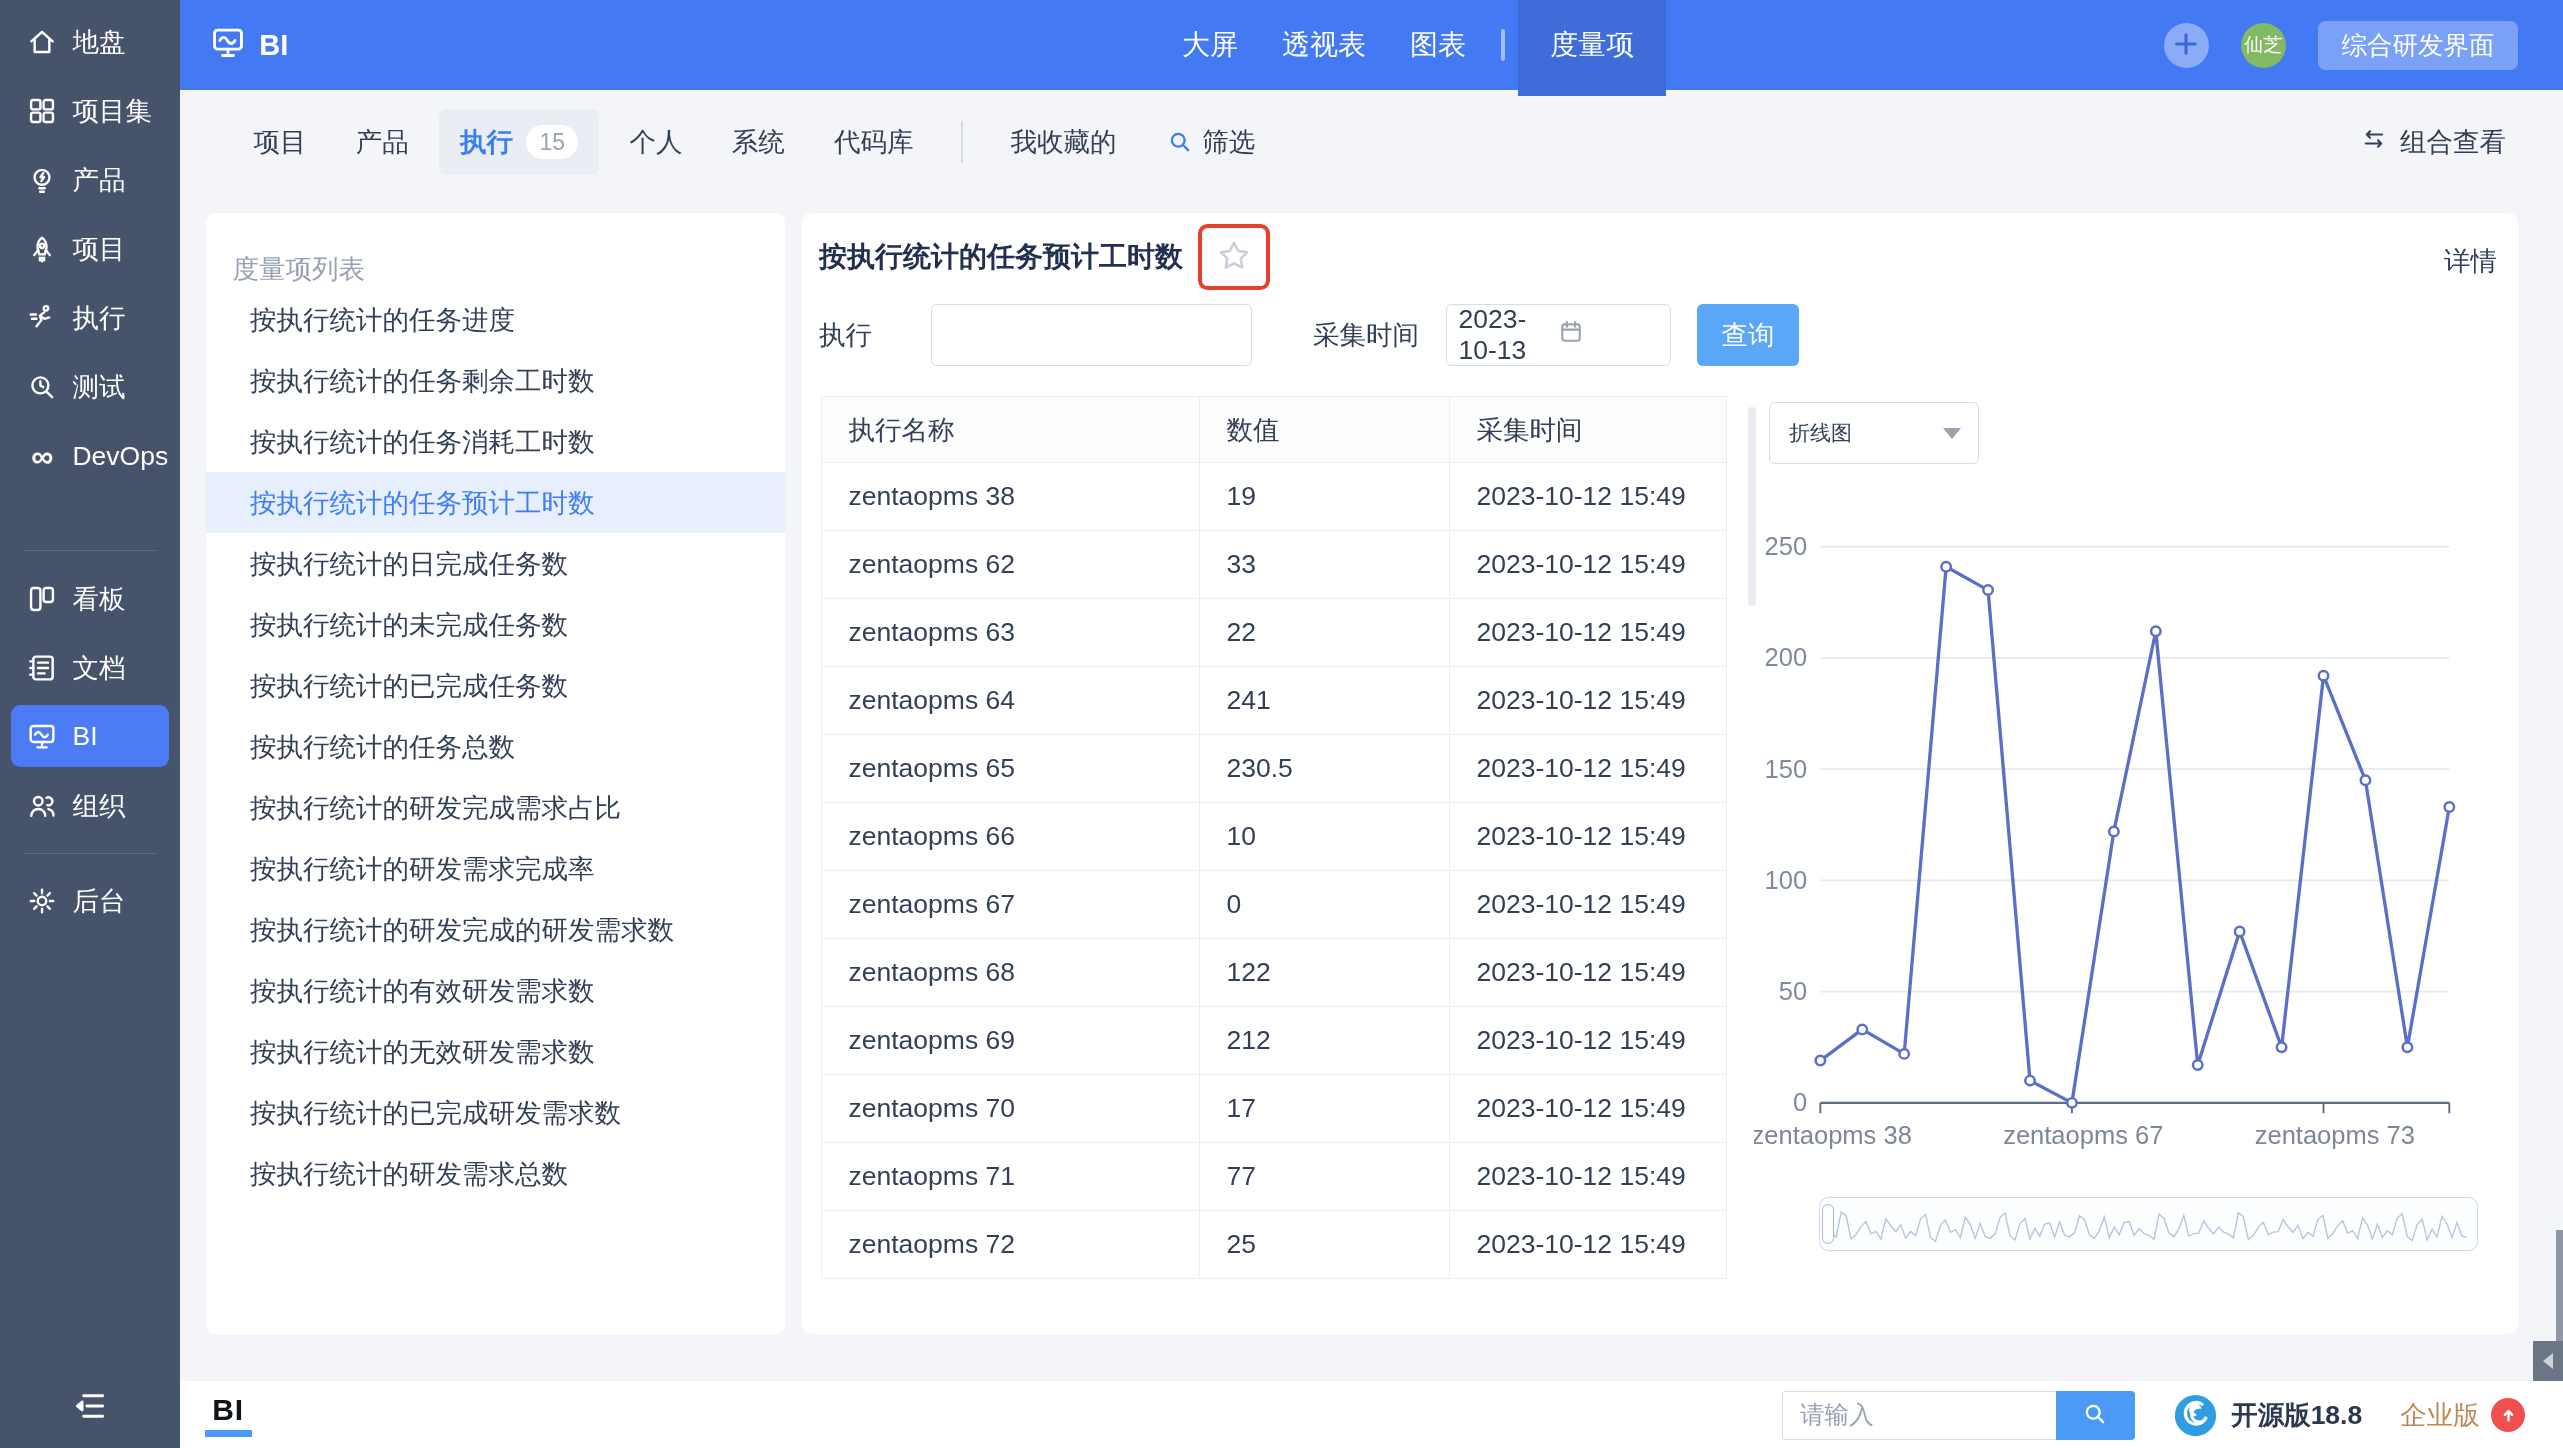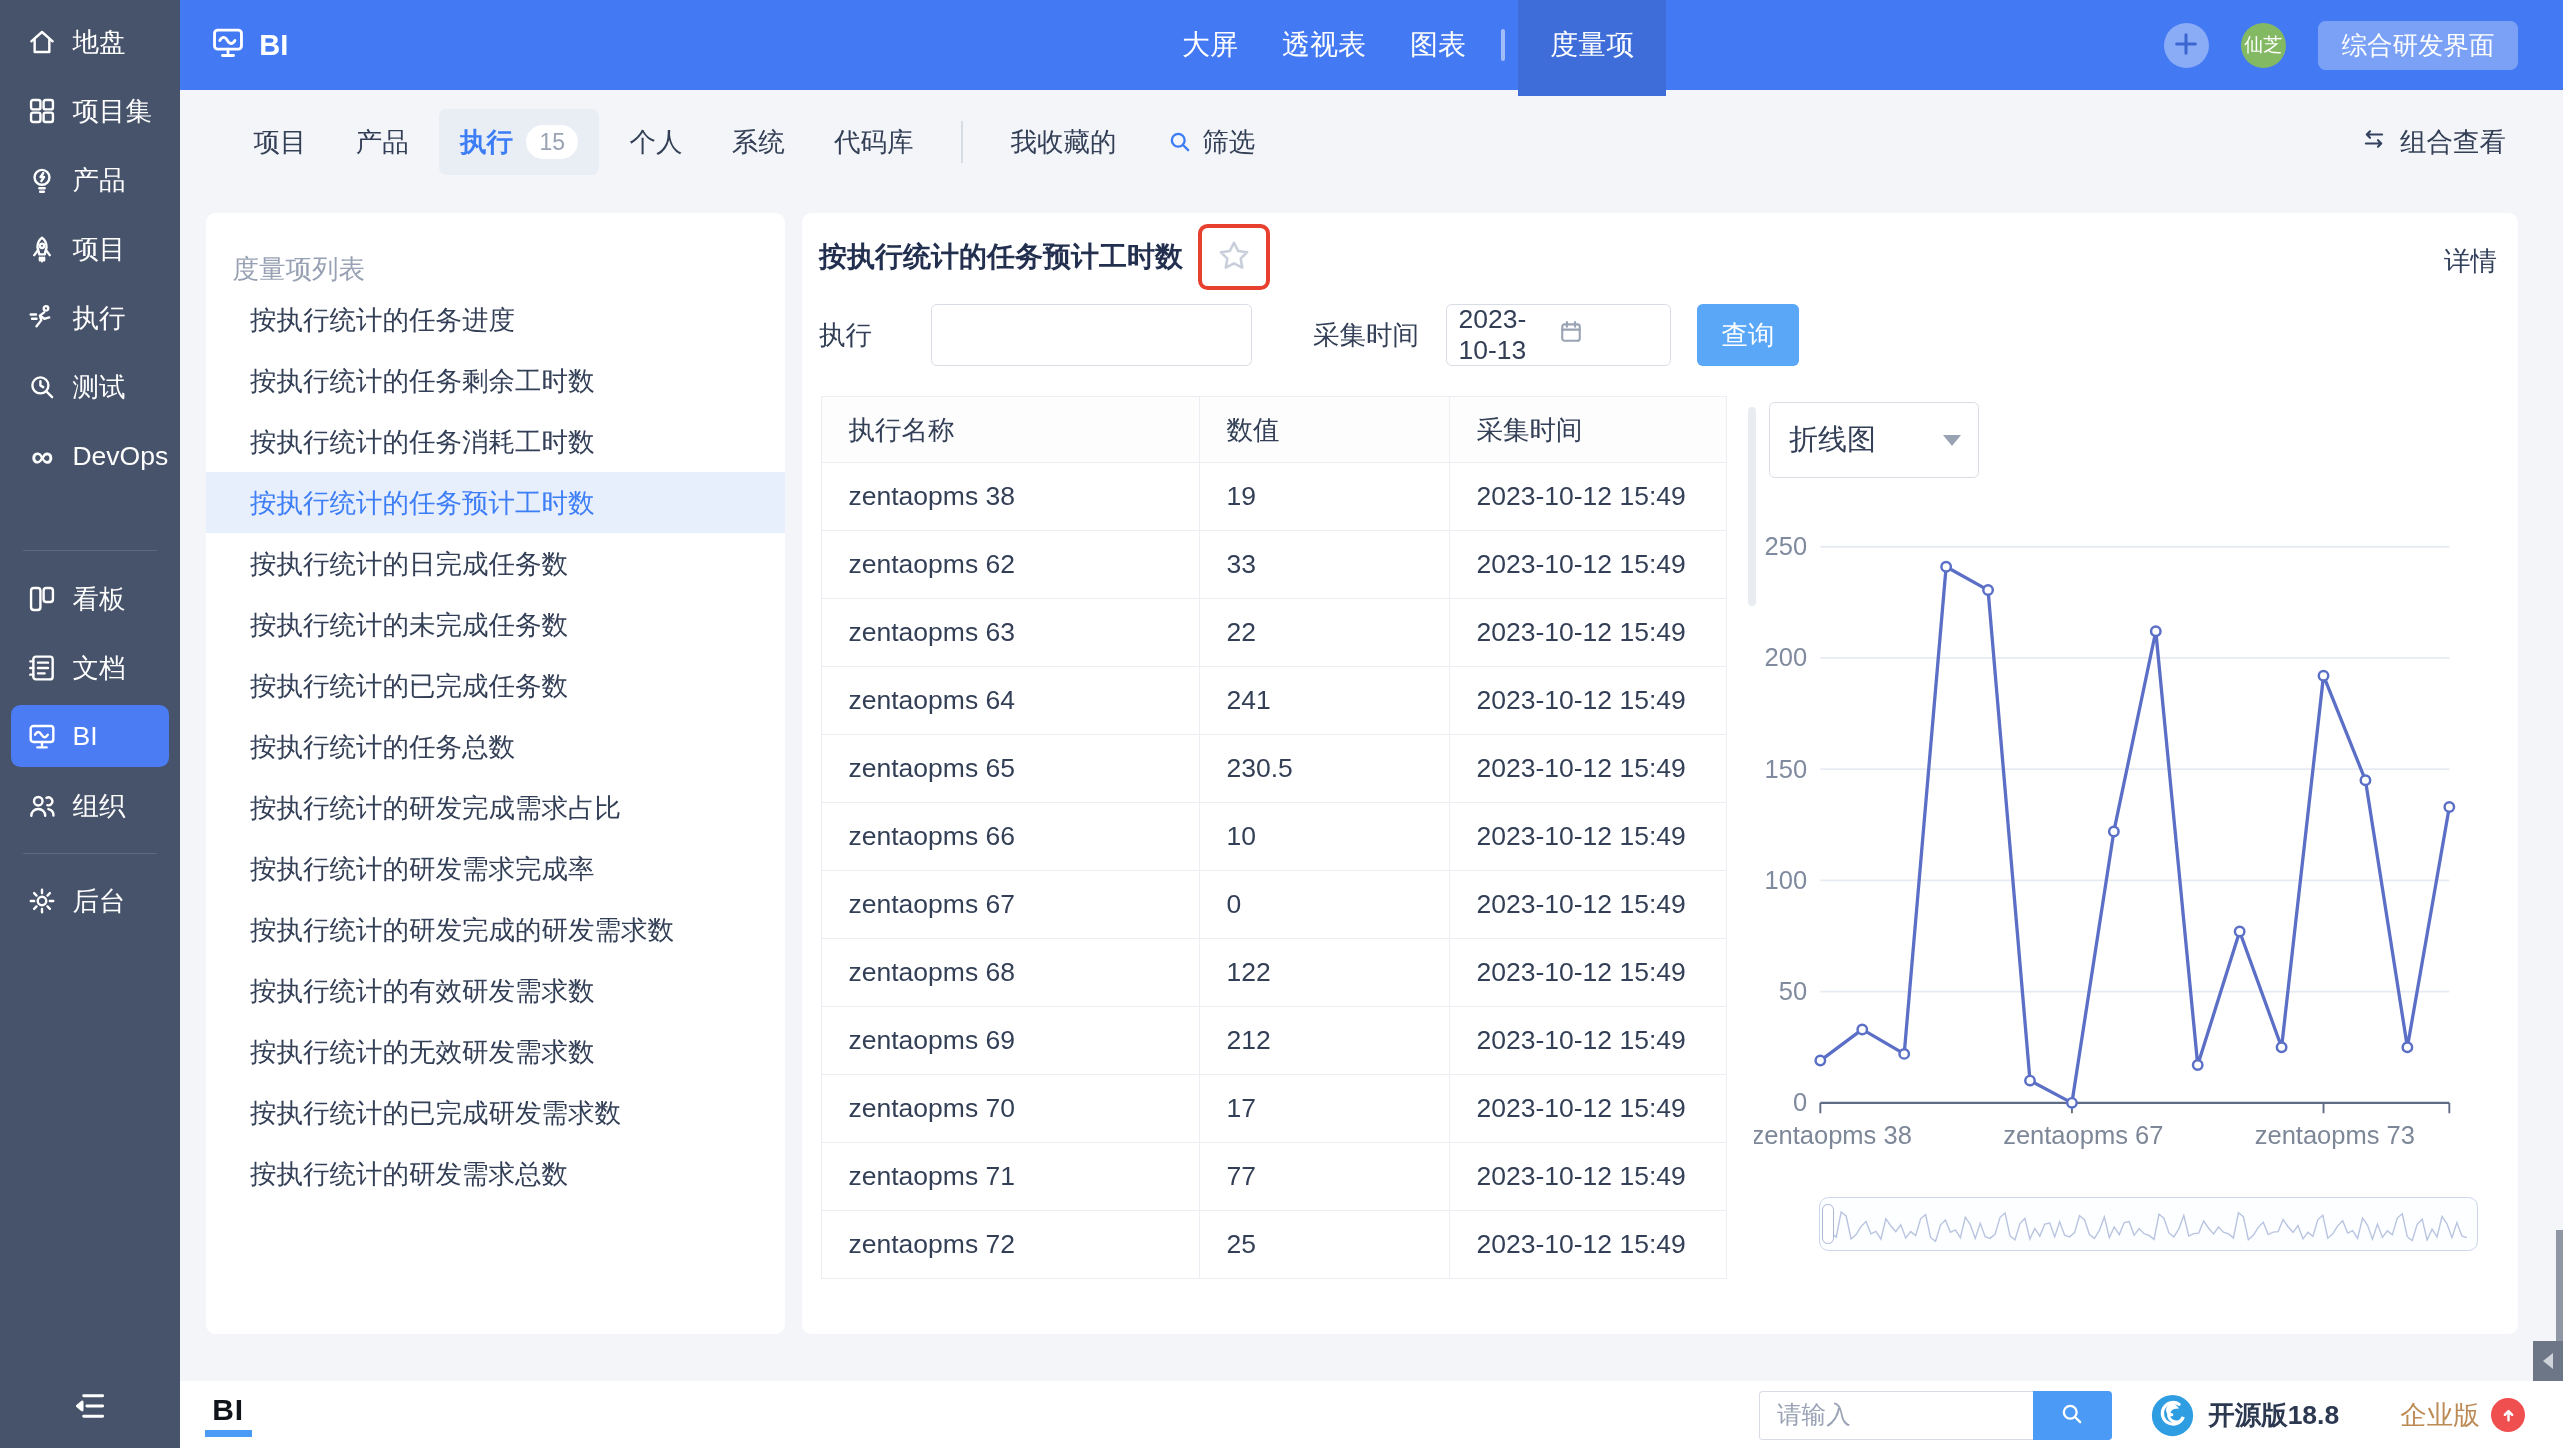--- a/index.html
+++ b/index.html
@@ -80,23 +80,23 @@
   .query-btn { margin-left:26.5px; width:102px; height:62px; background:#5aa7f7; color:#fff; border:none;
                border-radius:5.7px; font-size:26.5px; cursor:pointer; font-family:"Liberation Sans",sans-serif; }
 
   .dtable { position:absolute; left:19px; top:183px; border-collapse:collapse; table-layout:fixed; }
   .dtable th, .dtable td { border:0.9px solid #eceef3; font-size:26.5px; font-weight:normal; text-align:left;
                            padding:0 0 0 26.5px; color:#333f56; white-space:nowrap; overflow:hidden; }
   .dtable th { height:66px; background:#fdfdfe; }
   .dtable td { height:68px; }
   .tbl-scroll { position:absolute; left:946px; top:194px; width:7.6px; height:199px; border-radius:3.8px; background:#e9ecf1; }
 
-  .chart-select { position:absolute; left:967px; top:189px; width:210px; height:76px; border:1.9px solid #d8dce4;
+  .chart-select { position:absolute; left:967px; top:189px; width:210px; height:62px; border:1.9px solid #d8dce4;
                   border-radius:5.7px; display:flex; align-items:center; padding:0 17px 0 19px; cursor:pointer;
-                  font-size:29px; background:#fff;font-family:Liberation Serif, serif; }
+                  font-size:21px; background:#fff;font-family:Liberation Serif, serif; }
   .chart-select span { flex:1; }
   .caret { width:0; height:0; border-left:9.5px solid transparent; border-right:9.5px solid transparent;
            border-top:11.3px solid #9aa3b3; }
   .chart-wrap { position:absolute; left:952px; top:276px; width:738px; height:681px; }
   .brush { position:absolute; left:1017px; top:984px; width:659px; height:54px; border:1.9px solid #ccd6ea;
            border-radius:9.5px; background:#fdfeff; }
   .brush svg { position:absolute; left:0; top:0; }
   .brush .handle { position:absolute; left:1.9px; top:5.7px; width:12.3px; height:40px; background:#fff;
                    border:1.9px solid #a9b7d3; border-radius:5.7px; cursor:ew-resize; }
 
@@ -109,21 +109,21 @@
   .f-right { margin-left:auto; margin-right:38px; display:flex; align-items:center; gap:38px; }
   .f-search { display:flex; align-items:center; }
   .f-search input { width:274px; height:49px; border:1.9px solid #d8dce4; border-right:none; border-radius:3.8px 0 0 3.8px;
                     font-size:24.6px; padding:0 17px; outline:none; color:#333f56; font-family:"Liberation Sans",sans-serif; }
   .f-search input::placeholder { color:#9aa3b5; }
   .f-search button { width:79px; height:49px; background:#4b9bf6; border:none; border-radius:0 3.8px 3.8px 0;
                      display:flex; align-items:center; justify-content:center; cursor:pointer; }
   .f-search button svg { width:28px; height:28px; }
   .f-version { display:flex; align-items:center; gap:13.2px; font-size:26.5px; color:#2b3850; font-weight:bold; cursor:pointer; }
   .zt-logo { width:45px; height:45px; }
-  .f-upgrade { display:flex; align-items:center; gap:11.3px; font-size:26.5px; color:#bc8a55; cursor:pointer;margin-left:23px; }
+  .f-upgrade { display:flex; align-items:center; gap:11.3px; font-size:26.5px; color:#bc8a55; cursor:pointer; }
   .up-badge { width:34px; height:34px; border-radius:50%; background:#ef4f4f; display:flex; align-items:center;
               justify-content:center; }
   .up-badge svg { width:21px; height:21px; }
 
   
   .edge-strip { position:absolute; left:2556px; top:1230px; width:7.6px; height:151px; background:#8f97a5; }
   .edge-tab { position:absolute; left:2533px; top:1341px; width:30px; height:40px; background:#6d7687;
               display:flex; align-items:center; justify-content:center; cursor:pointer; }
   .edge-tab i { width:0; height:0; border-top:8.5px solid transparent; border-bottom:8.5px solid transparent;
                 border-right:10.4px solid #cfd3da; }

